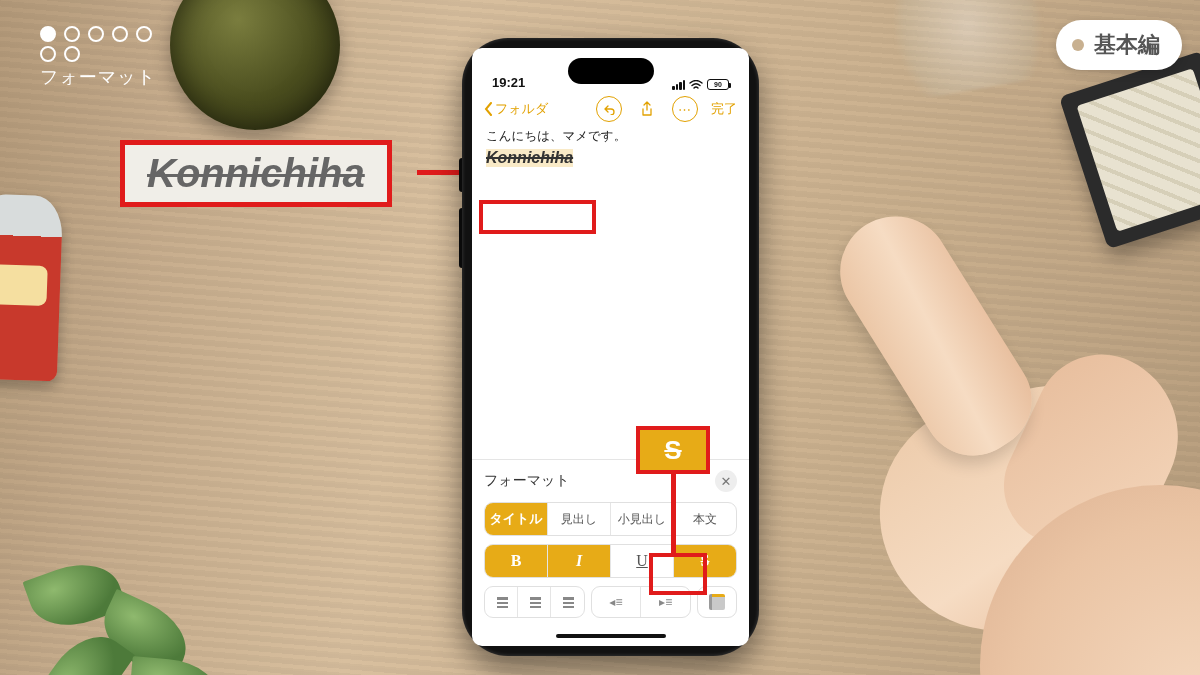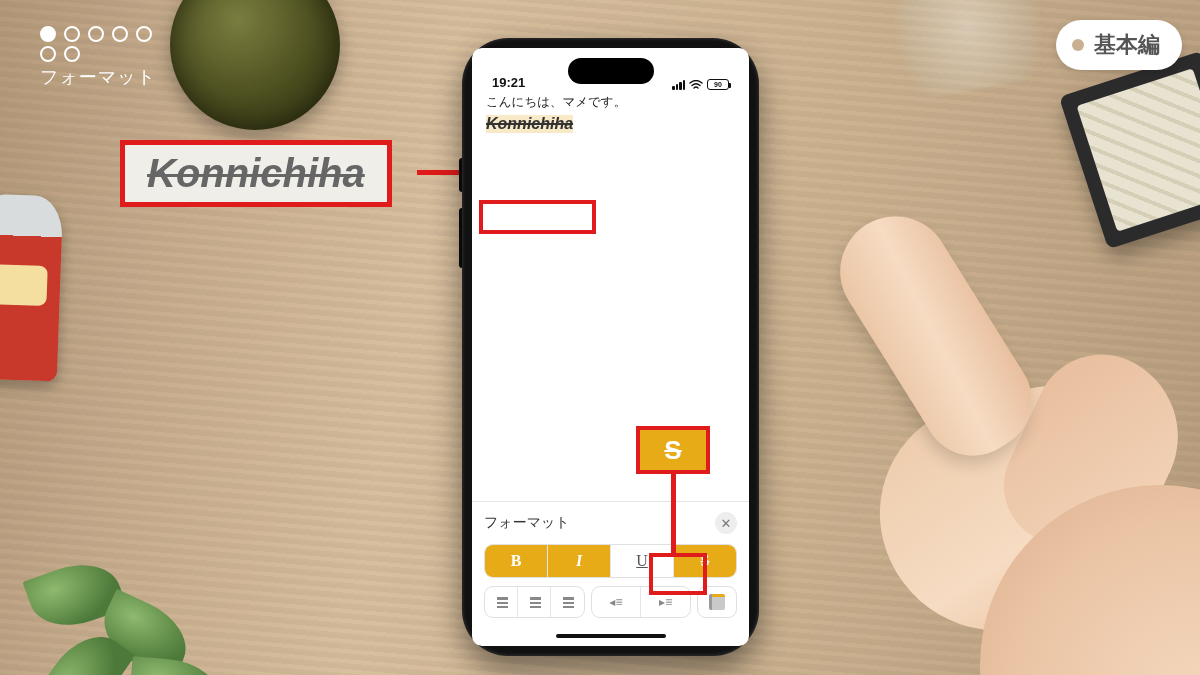--- a/index.html
+++ b/index.html
@@ -429,40 +429,69 @@
           </span>
         <svg width="14" height="10">
             <path d="M1 3 Q7 -2 13 3 M3 5.5 Q7 2 11 5.5 M5 8 Q7 6 9 8" stroke="#111" stroke-width="1.4" fill="none" stroke-linecap="round"></path>
           </svg>
         <span class="batt">
             <span>90</span>
           </span>
       </span>
     </div>
 
+    <div class="topbar">
+      <span class="back">
+        <svg width="9" height="14">
+            <path d="M7 1 L2 7 L7 13" stroke="#e2a100" stroke-width="2" fill="none" stroke-linecap="round"></path>
+          </svg>
+        <span>フォルダ</span>
+      </span>
+      <span class="spacer"></span>
+      <span class="iconbtn">
+        <svg width="13" height="11">
+            <path d="M5 2 L2 5 L5 8 M2 5 H8 A3 3 0 0 1 8 11" stroke="#e2a100" stroke-width="1.3" fill="none" stroke-linecap="round"></path>
+          </svg>
+      </span>
+      <span class="iconbtn" style="border:none">
+        <svg width="14" height="16">
+            <path d="M7 1 V9 M4 4 L7 1 L10 4 M3 8 V14 H11 V8" stroke="#e2a100" stroke-width="1.3" fill="none" stroke-linecap="round" stroke-linejoin="round"></path>
+          </svg>
+      </span>
+      <span class="iconbtn">
+        <span style="letter-spacing:1px;">⋯</span>
+      </span>
+      <span class="done">完了</span>
+    </div>
 
     <div class="note-body">
       <div class="note-line1">こんにちは、マメです。</div>
       <span class="note-word">Konnichiha</span>
     </div>
     <div class="word-frame"></div>
 
     <div class="s-callout">
       <span>S</span>
     </div>
     <div class="s-connector"></div>
 
     <div class="panel">
       <div class="panel-head">
         <span>フォーマット</span>
         <span class="close-x">
           <span>✕</span>
         </span>
       </div>
 
+      <div class="style-row">
+        <div class="active">タイトル</div>
+        <div>見出し</div>
+        <div>小見出し</div>
+        <div>本文</div>
+      </div>
 
       <div class="bius-row">
         <div class="on b">B</div>
         <div class="on i">I</div>
         <div class="u">U</div>
         <div class="on s">S</div>
       </div>
       <div class="s-frame"></div>
 
       <div class="list-row">

